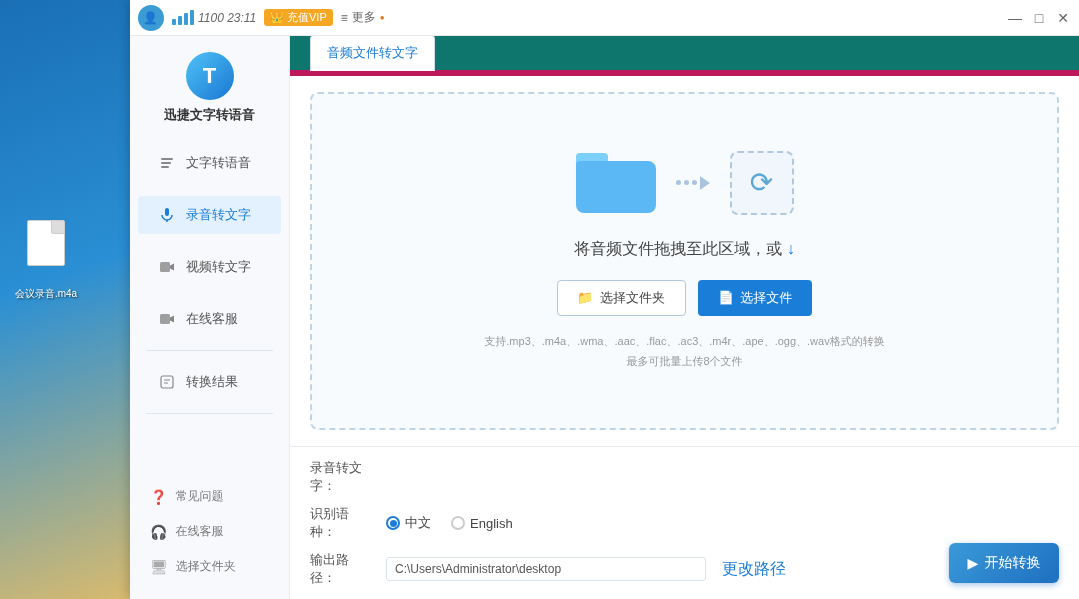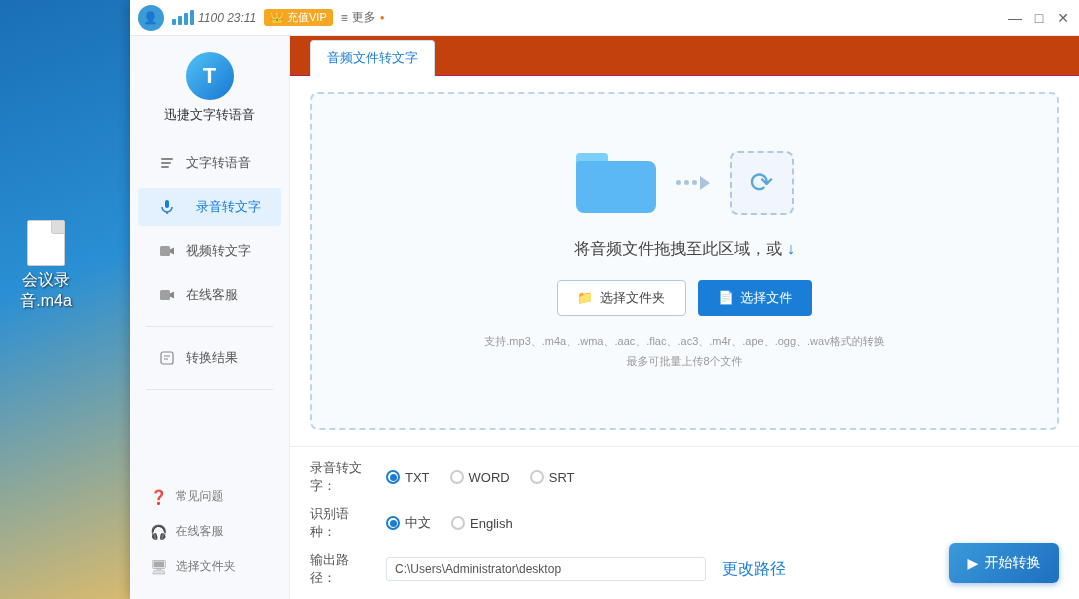--- a/index.html
+++ b/index.html
@@ -43,22 +43,22 @@
       content: '';
       position: absolute;
       top: 0; right: 0;
       width: 12px; height: 12px;
       background: #ddd;
       border-bottom-left-radius: 3px;
       border-left: 1px solid #ccc;
       border-bottom: 1px solid #ccc;
     }
     .desktop-icon-label {
-      margin-top: 4px;
-      font-size: 16px;
+      margin-top: 21px;
+      font-size: 10px;
       color: white;
       text-align: center;
       text-shadow: 1px 1px 2px rgba(0,0,0,0.7);
       line-height: 1.3;
     }
 
     
     .app-window {
       position: absolute;
       left: 130px;
@@ -184,42 +184,41 @@
       display: flex;
       align-items: center;
       justify-content: center;
       color: white;
       font-size: 22px;
       font-weight: bold;
     }
     .logo-text {
       font-size: 13px;
       color: #333;
-      font-weight: 400;
+      font-weight: 700;
     }
     .sidebar-nav {
       display: flex;
       flex-direction: column;
-      gap: 6px;
+      gap: 14px;
     }
     .nav-item {
       display: flex;
       align-items: center;
       gap: 10px;
       padding: 10px 20px;
       cursor: pointer;
       font-size: 13px;
       color: #555;
       border-radius: 4px;
       margin: 0 8px;
     }
     .nav-item.active {
       background: #e3f0fd;
       color: #1a7dd7;
-      justify-content: space-between;
     }
     .nav-icon {
       width: 18px;
       height: 18px;
       display: flex;
       align-items: center;
       justify-content: center;
       font-size: 14px;
       color: #888;
       flex-shrink: 0;
@@ -255,25 +254,25 @@
       flex: 1;
       display: flex;
       flex-direction: column;
       background: white;
       overflow: hidden;
     }
 
     
     .tab-bar {
       height: 40px;
-      border-bottom: 1px solid #be185d;
+      border-bottom: 6px solid #be185d;
       display: flex;
       align-items: flex-end;
       padding: 0 20px;
-      background: #c2410c;
+      background: #0f766e;
       flex-shrink: 0;
       text-align: center;
     }
     .tab {
       padding: 8px 16px;
       font-size: 13px;
       color: #555;
       cursor: pointer;
       border-radius: 4px 4px 0 0;
       border: 1px solid transparent;
@@ -664,34 +663,20 @@
         <div class="upload-formats">
           <div>支持.mp3、.m4a、.wma、.aac、.flac、.ac3、.m4r、.ape、.ogg、.wav格式的转换</div>
           <div>最多可批量上传8个文件</div>
         </div>
       </div>
 
       <div class="settings-bar">
 
         <div class="setting-row">
           <span class="setting-label">录音转文字：</span>
-          <div class="radio-group">
-            <label class="radio-item">
-              <div class="radio-circle selected"></div>
-              <span>TXT</span>
-            </label>
-            <label class="radio-item">
-              <div class="radio-circle"></div>
-              <span>WORD</span>
-            </label>
-            <label class="radio-item">
-              <div class="radio-circle"></div>
-              <span>SRT</span>
-            </label>
-          </div>
         </div>
 
         <div class="setting-row">
           <span class="setting-label">识别语种：</span>
           <div class="radio-group">
             <label class="radio-item">
               <div class="radio-circle selected"></div>
               <span>中文</span>
             </label>
             <label class="radio-item">

